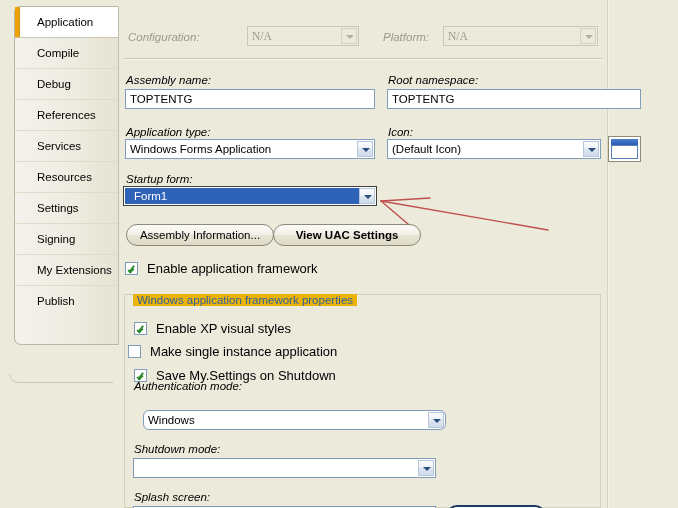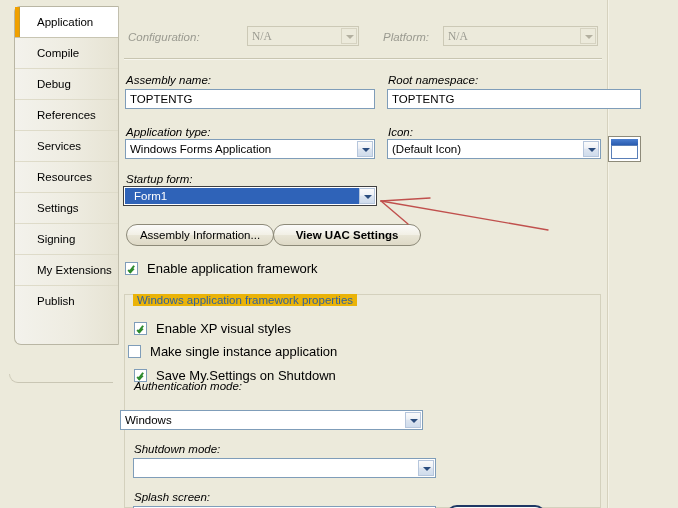--- a/index.html
+++ b/index.html
@@ -259,21 +259,21 @@
   <div class="chk-row" style="left:128px;top:344px;">
     <span class="chk"></span>
     <span class="chk-label">Make single instance application</span>
   </div>
   <div class="chk-row" style="left:134px;top:368px;">
     <span class="chk on"></span>
     <span class="chk-label">Save My.Settings on Shutdown</span>
   </div>
 
   <div class="lbl" style="left:134px;top:380px;">Authentication mode:</div>
-  <div class="combo" style="left:120px;top:410px;width:303px;">
+  <div class="combo" style="left:143px;top:410px;width:303px;border-radius:6px;">
     <span>Windows</span>
     <span class="arrow"></span>
   </div>
 
   <div class="lbl" style="left:134px;top:443px;">Shutdown mode:</div>
   <div class="combo" style="left:133px;top:458px;width:303px;">
     <span class="arrow"></span>
   </div>
 
   <div class="lbl" style="left:134px;top:491px;">Splash screen:</div>

